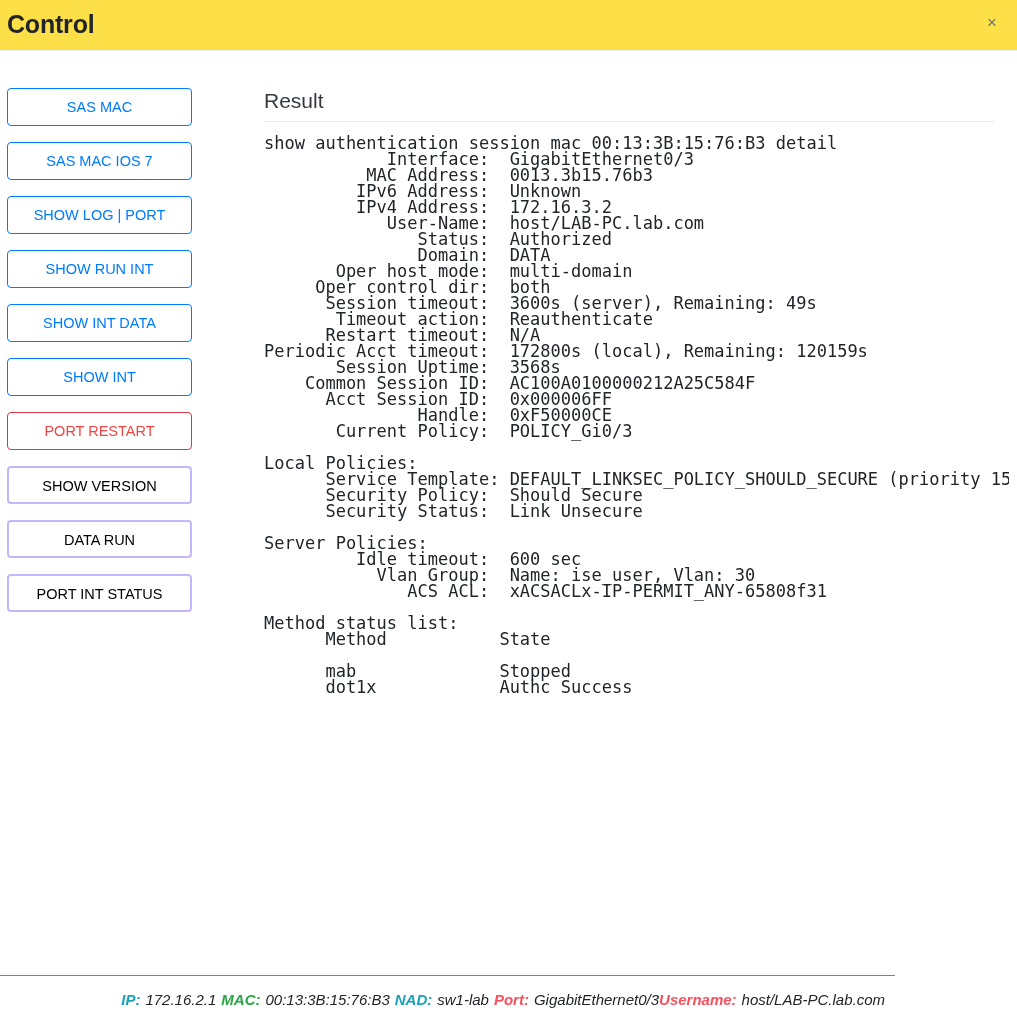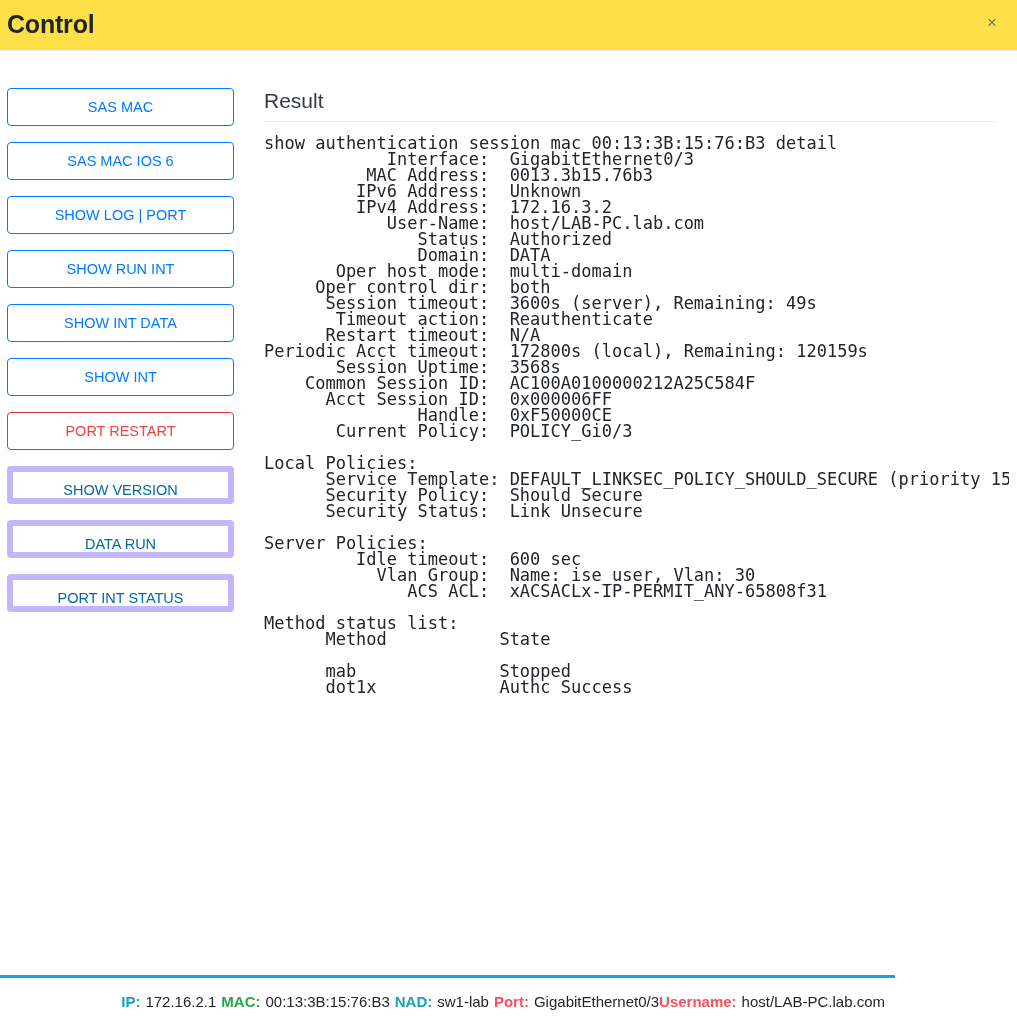--- a/index.html
+++ b/index.html
@@ -63,37 +63,37 @@
   }
 
   
   .btn-column {
     position: absolute;
     left: 7px; top: 37px;
     width: 227px;
   }
   .cmd-btn {
     display: block;
-    width: 227px;
+    width: 185px;
     height: 38px;
     margin-bottom: 16px;
     border-radius: 4px;
     background: #fff;
     font-size: 14.5px;
     line-height: 36px;
     text-align: center;
     cursor: pointer;
     padding: 0;
     font-family: "Liberation Sans", sans-serif;
     white-space: nowrap;
     overflow: hidden;
   }
   .cmd-btn.primary { border: 1px solid #007bff; color: #007bff; }
   .cmd-btn.danger  { border: 1px solid #dc3545; color: #ef4444; }
-  .cmd-btn.success { border: 6px solid #c4b5fd; color: #0369a1; }
+  .cmd-btn.success { border: 2px solid #c4b5fd; color: #000000; }
 
   
   .result-panel {
     position: absolute;
     left: 264px; top: 0;
     width: 745px;
     height: 924px;
   }
   .result-title {
     position: absolute;
@@ -124,22 +124,23 @@
     overflow: auto;
     background: transparent;
   }
 
   
   .modal-footer {
     position: absolute;
     left: 0; top: 975px;
     width: 895px;
     height: 47px;
-    border-top: 3px solid #0ea5e9;
+    border-top: 1px solid #0ea5e9;
     background: #fff;
+    font-style: italic;
   }
   .status-bar {
     position: absolute;
     right: 10px; top: 14px;
     font-size: 15px;
     line-height: 20px;
     color: #212529;
     white-space: nowrap;
   }
   .status-bar .lbl-info { color: #17a2b8; font-weight: 600; }
@@ -155,21 +156,21 @@
 
   <div class="modal-header">
     <div class="modal-title">Control</div>
     <button class="close-btn">×</button>
   </div>
 
   <div class="modal-body">
 
     <div class="btn-column">
       <button class="cmd-btn primary">SAS MAC</button>
-      <button class="cmd-btn primary">SAS MAC IOS 6</button>
+      <button class="cmd-btn primary">SAS MAC IOS 7</button>
       <button class="cmd-btn primary">SHOW LOG | PORT</button>
       <button class="cmd-btn primary">SHOW RUN INT</button>
       <button class="cmd-btn primary">SHOW INT DATA</button>
       <button class="cmd-btn primary">SHOW INT</button>
       <button class="cmd-btn danger">PORT RESTART</button>
       <button class="cmd-btn success">SHOW VERSION</button>
       <button class="cmd-btn success">DATA RUN</button>
       <button class="cmd-btn success">PORT INT STATUS</button>
     </div>
 

